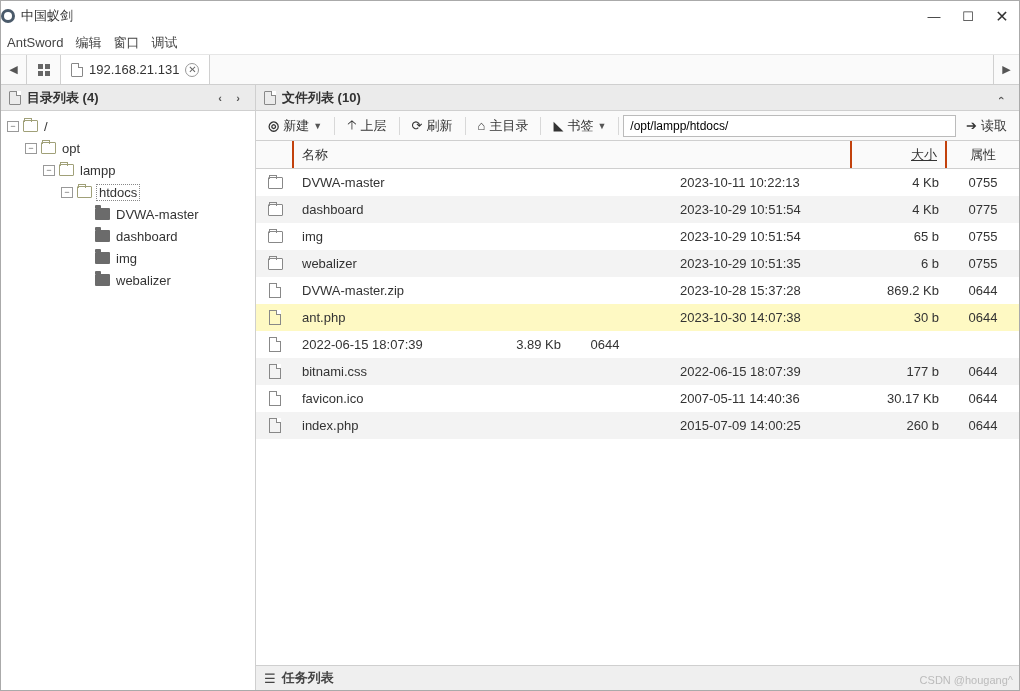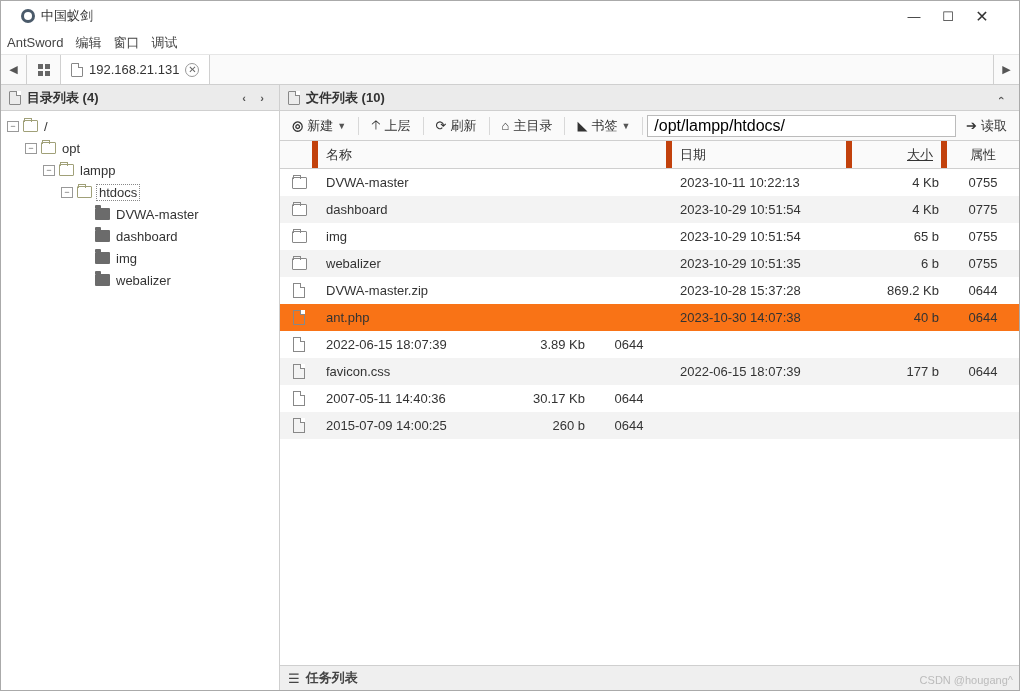--- a/index.html
+++ b/index.html
@@ -1,19 +1,19 @@
 <!DOCTYPE html>
 <html><head>
 <meta charset="utf-8">
 <style>
   * { box-sizing: border-box; margin: 0; padding: 0; font-family: "Microsoft YaHei", Arial, sans-serif; font-size: 13px; }
   body { width: 1020px; height: 691px; background: #fff; color: #333; border: 1px solid #aaa; display: flex; flex-direction: column; overflow: hidden; }
 
   
-  .titlebar { height: 30px; display: flex; align-items: center; padding: 0 20px; background: #fff; }
+  .titlebar { height: 30px; display: flex; align-items: center; padding: 0 0; background: #fff; }
   .titlebar .logo { width: 14px; height: 14px; border-radius: 50%; background: #4a5a6a; display: inline-block; margin-right: 6px; position: relative; }
   .titlebar .logo::after { content:""; position:absolute; inset:3px; background:#fff; border-radius:50%; }
   .titlebar .spacer { flex: 1; }
   .winbtn { width: 34px; height: 100%; display: flex; align-items: center; justify-content: center; font-size: 13px; color: #333; }
   .winbtn.close { font-size: 16px; }
 
   
   .menubar { height: 24px; display: flex; align-items: center; padding: 0 6px; border-bottom: 1px solid #e6e6e6; font-size: 12px; color: #444; gap: 12px; }
   .menubar span { cursor: default; }
 
@@ -24,56 +24,56 @@
   .tabhome { width: 34px; height: 100%; display:flex; align-items:center; justify-content:center; border-right: 1px solid #d0d0d0; }
   .tabhome .sq { display:grid; grid-template-columns: 5px 5px; grid-template-rows:5px 5px; gap:2px; }
   .tabhome .sq i { background:#666; display:block; }
   .tab { height: 100%; display:flex; align-items:center; gap:6px; padding: 0 10px; border-right:1px solid #d0d0d0; background:#fff; }
   .tab .close { width:14px; height:14px; border:1px solid #999; border-radius:7px; display:flex; align-items:center; justify-content:center; font-size:10px; color:#666; }
   .doc-icon { width:12px; height:14px; border:1px solid #888; border-radius:1px; position:relative; display:inline-block; }
   .doc-icon::after { content:""; position:absolute; right:-1px; top:-1px; width:4px; height:4px; background:#fff; border-left:1px solid #888; border-bottom:1px solid #888; }
 
   
   .main { flex:1; display:flex; min-height:0; }
-  .sidebar { width: 279px; display:flex; flex-direction:column; border-right:1px solid #cfcfcf; }
+  .sidebar { width: 255px; display:flex; flex-direction:column; border-right:1px solid #cfcfcf; }
   .panel-hdr { height: 26px; display:flex; align-items:center; padding:0 8px; background:#ebebeb; border-bottom:1px solid #cfcfcf; font-weight:bold; color:#333; }
   .panel-hdr .spacer { flex:1; }
   .panel-hdr .btn { width:18px; height:18px; display:flex; align-items:center; justify-content:center; font-size:11px; color:#555; }
 
   .tree { flex:1; overflow:auto; padding:4px 0; }
   .tree-row { display:flex; align-items:center; height:22px; gap:4px; cursor:default; }
   .tree-row .tw { width:12px; text-align:center; font-size:9px; color:#666; border:1px solid #999; height:11px; line-height:9px; }
   .tree-row .tw.none { border:none; }
   .folder-icon { width:15px; height:12px; border:1px solid #a0a078; background:#fff; border-radius:1px; position:relative; }
   .folder-icon::before { content:""; position:absolute; top:-3px; left:0; width:6px; height:3px; border:1px solid #a0a078; border-bottom:none; }
   .folder-solid { width:15px; height:12px; background:#6b6b6b; border-radius:1px; position:relative; }
   .folder-solid::before { content:""; position:absolute; top:-3px; left:0; width:6px; height:3px; background:#6b6b6b; border-radius:1px 1px 0 0; }
   .tree-row.sel .lbl { border:1px dotted #888; padding:0 2px; }
   .lbl { padding: 0 2px; }
 
   .content { flex:1; display:flex; flex-direction:column; min-width:0; }
   .toolbar { height: 30px; display:flex; align-items:center; gap:2px; padding:0 4px; border-bottom:1px solid #cfcfcf; background:#fafafa; }
   .tbtn { display:flex; align-items:center; gap:4px; padding:3px 8px; color:#333; border-radius:2px; cursor:default; }
   .tbtn .caret { font-size:9px; color:#555; }
   .sep { width:1px; height:18px; background:#d8d8d8; margin:0 2px; }
-  .path-input { flex:1; height:22px; border:1px solid #bbb; padding:0 6px; font-size:16px; }
+  .path-input { flex:1; height:22px; border:1px solid #bbb; padding:0 6px; font-size:12px; }
   .go { display:flex; align-items:center; gap:4px; padding:3px 8px; }
 
   .filehdr { height:28px; display:flex; align-items:center; border-bottom:1px solid #cfcfcf; background:#fafafa; }
-  .filehdr .col { padding:0 8px; border-right:6px solid #c2410c; height:100%; display:flex; align-items:center; color:#333; }
+  .filehdr .col { padding:0 8px; border-right:2px solid #c2410c; height:100%; display:flex; align-items:center; color:#333; }
   .col.icon { width:38px; }
   .col.name { flex:1; }
   .col.date { width:180px; }
   .col.size { width:95px; justify-content:flex-end;text-decoration:underline; }
   .col.attr { width:72px; justify-content:center; border-right:none; }
 
   .filelist { flex:1; overflow:auto; }
   .frow { height:27px; display:flex; align-items:center; }
   .frow:nth-child(even) { background:#f3f3f3; }
-  .frow.sel { background:#f97316; }
+  .frow.sel { background:#fef9c3; }
   .frow .c { padding:0 8px; display:flex; align-items:center; }
   .frow .c.icon { width:38px; justify-content:center; }
   .frow .c.name { flex:1; }
   .frow .c.date { width:180px; }
   .frow .c.size { width:95px; justify-content:flex-end; }
   .frow .c.attr { width:72px; justify-content:center; }
 
   .ficon { width:15px; height:12px; }
   .ficon.folder { border:1px solid #888; background:#fff; border-radius:1px; position:relative; }
   .ficon.folder::before { content:""; position:absolute; top:-3px; left:0; width:6px; height:3px; border:1px solid #888; border-bottom:none; }
@@ -215,21 +215,20 @@
       <input class="path-input" value="/opt/lampp/htdocs/" style="">
       <div class="go">
         <span>➔</span>
         <span>读取</span>
       </div>
     </div>
 
     <div class="filehdr">
       <div class="col icon"></div>
       <div class="col name">名称</div>
-      <div class="col date">日期</div>
       <div class="col size">大小</div>
       <div class="col attr">属性</div>
     </div>
 
     <div class="filelist" id="filelist">
         <div class="frow">
           <div class="c icon">
             <span class="ficon folder"></span>
           </div>
           <div class="c name">DVWA-master</div>
@@ -272,52 +271,54 @@
           <div class="c date">2023-10-28 15:37:28</div>
           <div class="c size">869.2 Kb</div>
           <div class="c attr">0644</div>
         </div>
         <div class="frow sel">
           <div class="c icon">
             <span class="ficon file"></span>
           </div>
           <div class="c name">ant.php</div>
           <div class="c date">2023-10-30 14:07:38</div>
-          <div class="c size">40 b</div>
+          <div class="c size">30 b</div>
           <div class="c attr">0644</div>
         </div>
         <div class="frow">
           <div class="c icon">
             <span class="ficon file"></span>
           </div>
           <div class="c date">2022-06-15 18:07:39</div>
           <div class="c size">3.89 Kb</div>
           <div class="c attr">0644</div>
         </div>
         <div class="frow">
           <div class="c icon">
             <span class="ficon file"></span>
           </div>
-          <div class="c name">favicon.css</div>
+          <div class="c name">bitnami.css</div>
           <div class="c date">2022-06-15 18:07:39</div>
           <div class="c size">177 b</div>
           <div class="c attr">0644</div>
         </div>
         <div class="frow">
           <div class="c icon">
             <span class="ficon file"></span>
           </div>
+          <div class="c name">favicon.ico</div>
           <div class="c date">2007-05-11 14:40:36</div>
           <div class="c size">30.17 Kb</div>
           <div class="c attr">0644</div>
         </div>
         <div class="frow">
           <div class="c icon">
             <span class="ficon file"></span>
           </div>
+          <div class="c name">index.php</div>
           <div class="c date">2015-07-09 14:00:25</div>
           <div class="c size">260 b</div>
           <div class="c attr">0644</div>
         </div>
       </div>
 
     <div class="tasks">
       <span style="margin-right:6px;font-weight:normal">☰</span>
       <span>任务列表</span>
     </div>

